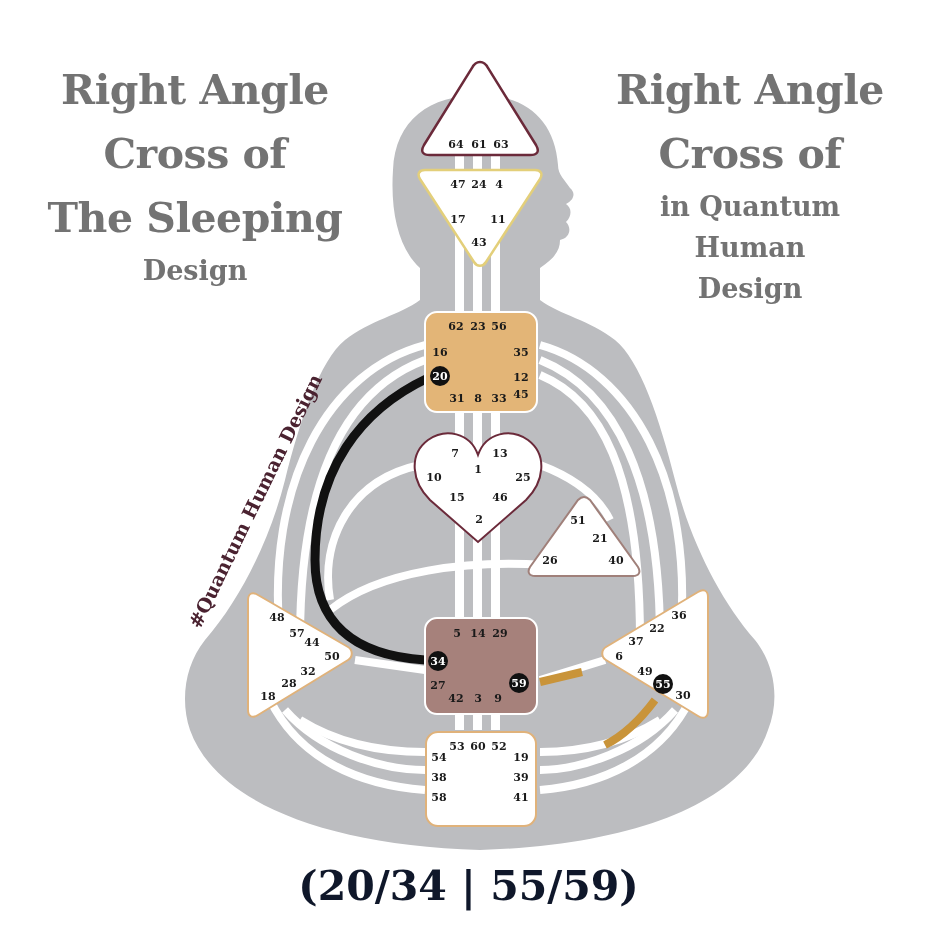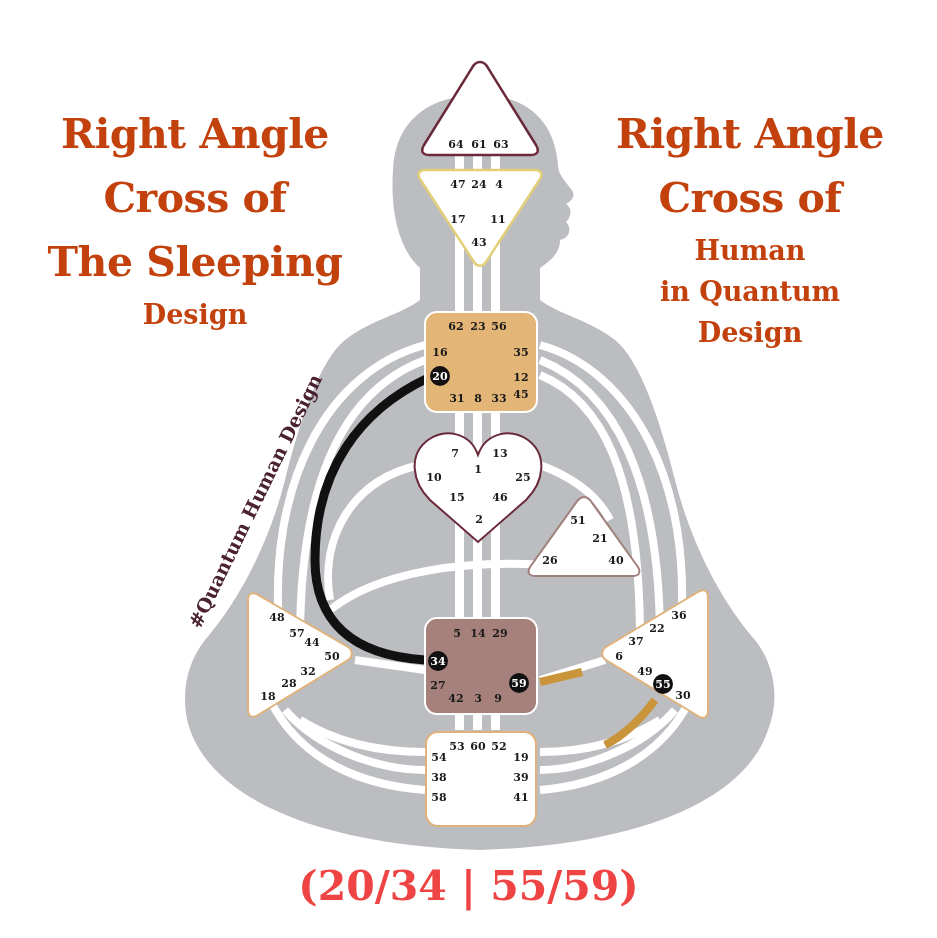--- a/index.html
+++ b/index.html
@@ -1,28 +1,28 @@
 <!DOCTYPE html>
 <html><head>
 <meta charset="utf-8">
 <style>
   html, body { margin:0; padding:0; background:#ffffff; }
   body { width:937px; height:938px; position:relative; overflow:hidden;
          font-family:"DejaVu Serif", "Liberation Serif", serif; }
-  .title { position:absolute; color:#c2410c; font-weight:bold; text-align:center;
-           font-family:"DejaVu Serif","Liberation Serif",serif;margin-top:44px; }
+  .title { position:absolute; color:#737373; font-weight:bold; text-align:center;
+           font-family:"DejaVu Serif","Liberation Serif",serif; }
   .title .big { font-size:41px; line-height:64px; display:block; letter-spacing:-0.5px; }
   .title .small { font-size:27px; line-height:41px; display:block; }
   #title-left { left:20px; top:58px; width:350px; }
   #title-right { left:580px; top:58px; width:340px; }
   #hashtag { position:absolute; left:115px; top:490px; width:280px; color:#4a2230;
              font-weight:bold; font-size:19px; transform:rotate(-64deg);
              transform-origin:center; text-align:center; white-space:nowrap; }
   #cross-code { position:absolute; left:0; top:862px; width:937px; text-align:center;
-                font-size:41px; font-weight:bold; color:#ef4444; }
+                font-size:41px; font-weight:bold; color:#0f172a; }
   svg#graph { position:absolute; left:0; top:0; }
   .gate { font-family:"DejaVu Serif","Liberation Serif",serif; font-size:11px; font-weight:bold; fill:#1a1a1a; }
   .gate-active { fill:#ffffff; font-size:11px; font-weight:bold; font-family:"DejaVu Serif","Liberation Serif",serif; }
 </style>
 </head>
 <body>
 
 <svg id="graph" width="937" height="938" viewBox="0 0 937 938">
 
   <path fill="#bcbdc0" d="M480 95 C430 95 395 120 393 170 C390 215 400 250 420 268 L420 300
@@ -157,20 +157,20 @@
 <div id="title-left" class="title">
   <span class="big">Right Angle</span>
   <span class="big">Cross of</span>
   <span class="big">The Sleeping</span>
   <span class="small">Design</span>
 </div>
 
 <div id="title-right" class="title">
   <span class="big">Right Angle</span>
   <span class="big">Cross of</span>
+  <span class="small">in Quantum</span>
   <span class="small">Human</span>
-  <span class="small">in Quantum</span>
   <span class="small">Design</span>
 </div>
 
 <div id="hashtag">#Quantum Human Design</div>
 
 <div id="cross-code">(20/34 | 55/59)</div>
 
 </body></html>

